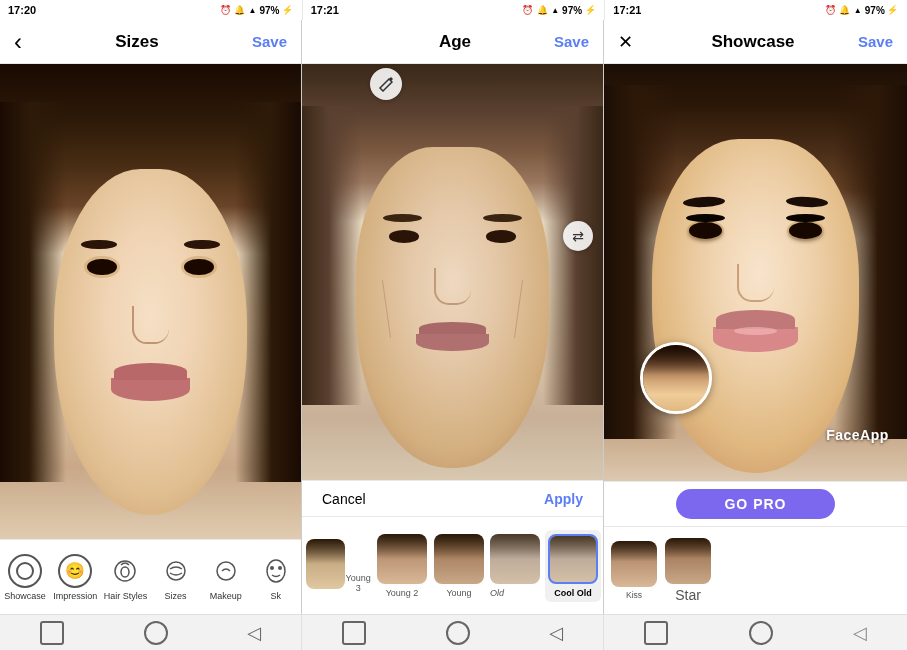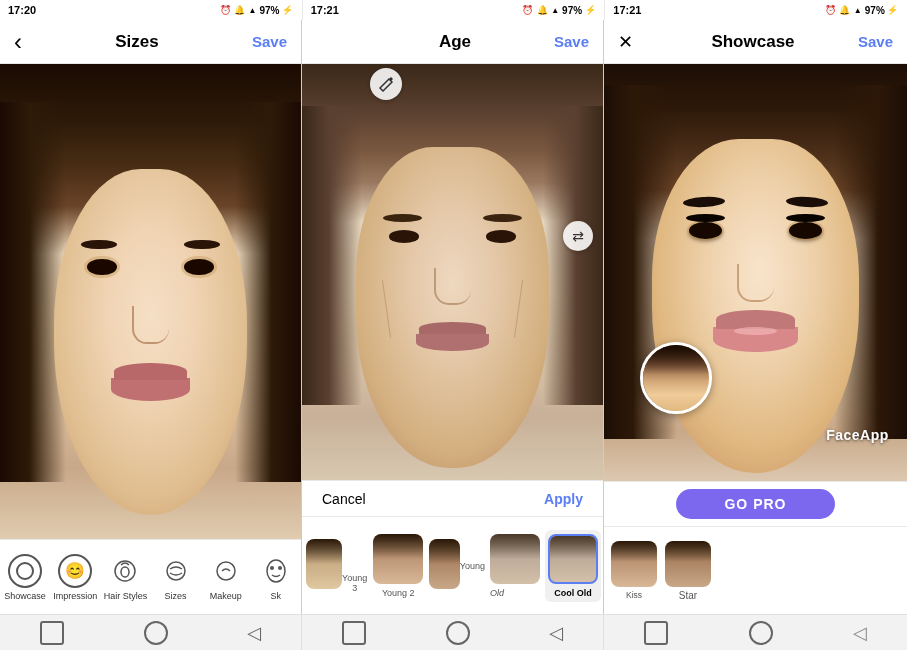--- a/index.html
+++ b/index.html
@@ -193,21 +193,21 @@
           <span style="font-size:9px;color:#555;text-align:center;">Young 3</span>
         </div>
 
         <div style="display:flex;flex-direction:column;align-items:center;min-width:56px;padding:4px 2px;cursor:pointer;">
           <div style="width:50px;height:50px;border-radius:8px;overflow:hidden;background:linear-gradient(180deg,#8a7050 0%,#b89070 40%,#d8b898 100%);margin-bottom:4px;position:relative;">
             <div style="position:absolute;inset:0;background:linear-gradient(180deg,#2a1808 0%,transparent 50%);border-radius:8px;"></div>
           </div>
           <span style="font-size:9px;color:#555;text-align:center;">Young 2</span>
         </div>
 
-        <div style="display:flex;flex-direction:row;align-items:center;min-width:56px;padding:4px 2px;cursor:pointer;">
+        <div style="display:flex;flex-direction:column;align-items:center;min-width:56px;padding:4px 2px;cursor:pointer;">
           <div style="width:50px;height:50px;border-radius:8px;overflow:hidden;background:linear-gradient(180deg,#7a6040 0%,#a88060 40%,#c8a888 100%);margin-bottom:4px;position:relative;">
             <div style="position:absolute;inset:0;background:linear-gradient(180deg,#2a1808 0%,transparent 50%);border-radius:8px;"></div>
           </div>
           <span style="font-size:9px;color:#555;text-align:center;">Young</span>
         </div>
 
         <div style="display:flex;flex-direction:column;align-items:flex-start;min-width:56px;padding:4px 2px;cursor:pointer;font-style:italic;">
           <div style="width:50px;height:50px;border-radius:8px;overflow:hidden;background:linear-gradient(180deg,#9a9080 0%,#baa898 40%,#d4c0a8 100%);margin-bottom:4px;position:relative;">
             <div style="position:absolute;inset:0;background:linear-gradient(180deg,#4a3828 0%,transparent 50%);border-radius:8px;"></div>
           </div>
@@ -280,21 +280,21 @@
           <div style="width:46px;height:46px;border-radius:8px;overflow:hidden;background:linear-gradient(180deg,#8a7050 0%,#b89070 40%,#d8b898 100%);margin-bottom:3px;position:relative;">
             <div style="position:absolute;inset:0;background:linear-gradient(180deg,#2a1808 0%,transparent 45%);border-radius:8px;"></div>
           </div>
           <span style="font-size:8.5px;color:#555;text-align:center;">Kiss</span>
         </div>
 
         <div style="display:flex;flex-direction:column;align-items:center;min-width:52px;padding:4px 2px;cursor:pointer;">
           <div style="width:46px;height:46px;border-radius:8px;overflow:hidden;background:linear-gradient(180deg,#7a6040 0%,#a88060 40%,#c8a888 100%);margin-bottom:3px;position:relative;">
             <div style="position:absolute;inset:0;background:linear-gradient(180deg,#2a1808 0%,transparent 45%);border-radius:8px;"></div>
           </div>
-          <span style="font-size:10px;color:#555;text-align:center;">Star</span>
+          <span style="font-size:14px;color:#555;text-align:center;">Star</span>
         </div>
 
 
 
       </div>
     </div>
 
   </div>
 
   <div style="height:36px;background:#f2f2f2;display:flex;border-top:1px solid #e0e0e0;flex-shrink:0;">

